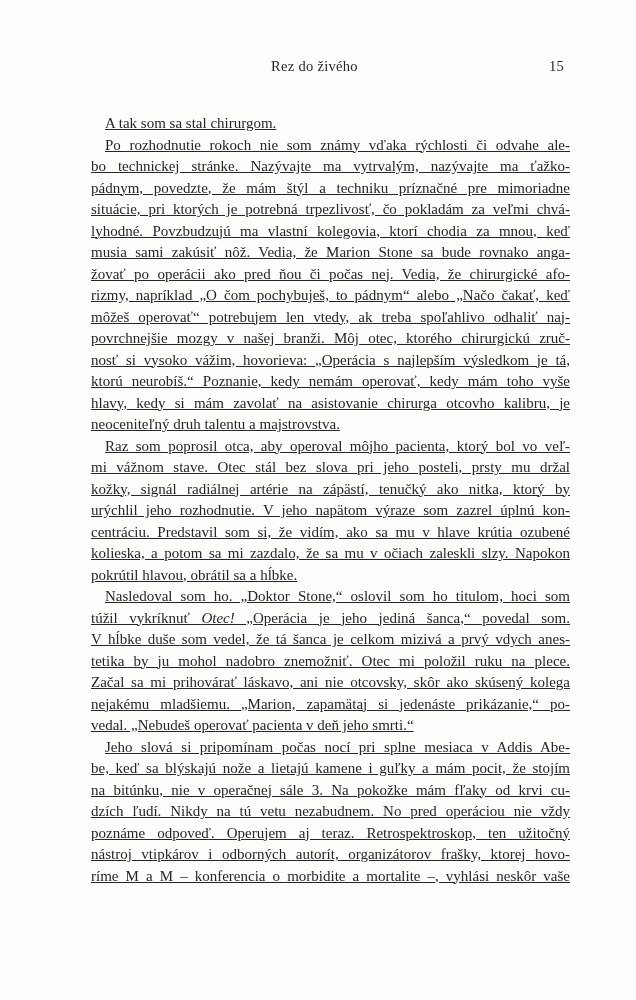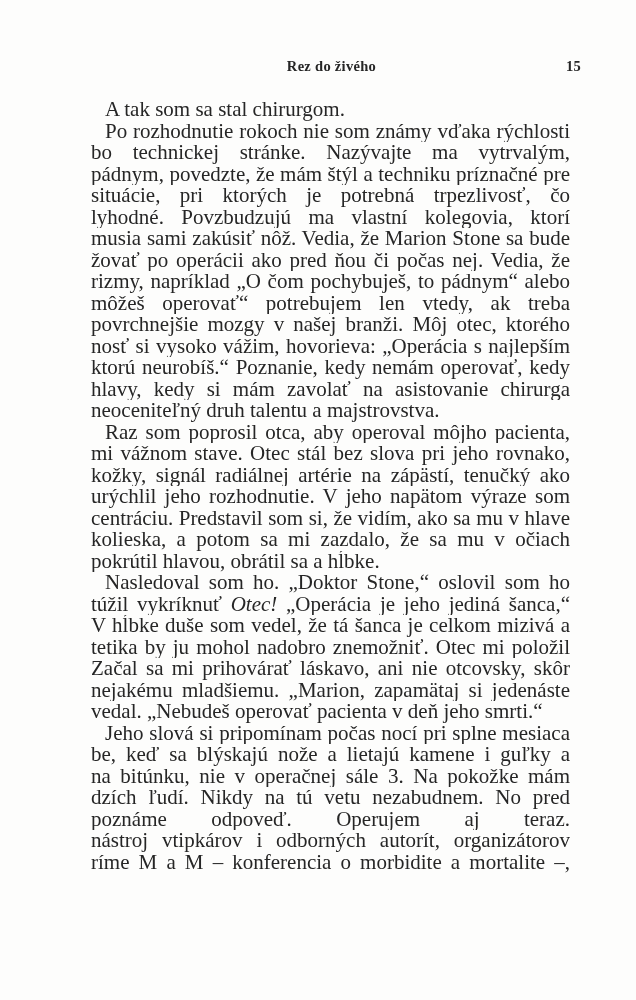--- a/index.html
+++ b/index.html
@@ -11,48 +11,48 @@
       width: 636px;
       height: 1000px;
       position: relative;
       overflow: hidden;
       color: #262626;
       font-family: "Liberation Serif", "DejaVu Serif", serif;
     }
     .running-head {
       position: absolute;
       top: 56px;
-      left: 102px;
+      left: 85px;
       width: 479px;
       height: 20px;
       font-size: 14.5px;
       line-height: 20px;
       letter-spacing: 0.3px;
-      font-weight: bold;
     }
     .running-head .title {
       position: absolute;
       left: 0;
       right: 0;
       text-align: center;
       padding-left: 0;
       margin-left: -20px;
     }
     .running-head .folio {
       position: absolute;
       right: 0;
       top: 0;
     }
     .text-block {
       position: absolute;
-      top: 99px;
+      top: 113px;
       left: 91px;
       width: 479px;
-      font-size: 21px;
+      font-size: 15px;
       line-height: 21.5px;
+      text-decoration: underline;
     }
     .line {
       height: 21.5px;
       white-space: nowrap;
       text-align: justify;
       text-align-last: justify;
       overflow: hidden;
     }
     .line.last {
       text-align: left;
@@ -89,21 +89,21 @@
       <div class="line">rizmy, napríklad „O čom pochybuješ, to pádnym“ alebo „Načo čakať, keď</div>
       <div class="line">môžeš operovať“ potrebujem len vtedy, ak treba spoľahlivo odhaliť naj-</div>
       <div class="line">povrchnejšie mozgy v našej branži. Môj otec, ktorého chirurgickú zruč-</div>
       <div class="line">nosť si vysoko vážim, hovorieva: „Operácia s najlepším výsledkom je tá,</div>
       <div class="line">ktorú neurobíš.“ Poznanie, kedy nemám operovať, kedy mám toho vyše</div>
       <div class="line">hlavy, kedy si mám zavolať na asistovanie chirurga otcovho kalibru, je</div>
       <div class="line last">neoceniteľný druh talentu a majstrovstva.</div>
     </div>
     <div>
       <div class="line indent">Raz som poprosil otca, aby operoval môjho pacienta, ktorý bol vo veľ-</div>
-      <div class="line">mi vážnom stave. Otec stál bez slova pri jeho rovnako, prsty mu držal</div>
+      <div class="line">mi vážnom stave. Otec stál bez slova pri jeho posteli, prsty mu držal</div>
       <div class="line">kožky, signál radiálnej artérie na zápästí, tenučký ako nitka, ktorý by</div>
       <div class="line">urýchlil jeho rozhodnutie. V jeho napätom výraze som zazrel úplnú kon-</div>
       <div class="line">centráciu. Predstavil som si, že vidím, ako sa mu v hlave krútia ozubené</div>
       <div class="line">kolieska, a potom sa mi zazdalo, že sa mu v očiach zaleskli slzy. Napokon</div>
       <div class="line last">pokrútil hlavou, obrátil sa a hĺbke.</div>
     </div>
     <div>
       <div class="line indent">Nasledoval som ho. „Doktor Stone,“ oslovil som ho titulom, hoci som</div>
       <div class="line"><span>túžil vykríknuť </span><em>Otec!</em><span> „Operácia je jeho jediná šanca,“ povedal som.</span></div>
       <div class="line">V hĺbke duše som vedel, že tá šanca je celkom mizivá a prvý vdych anes-</div>

